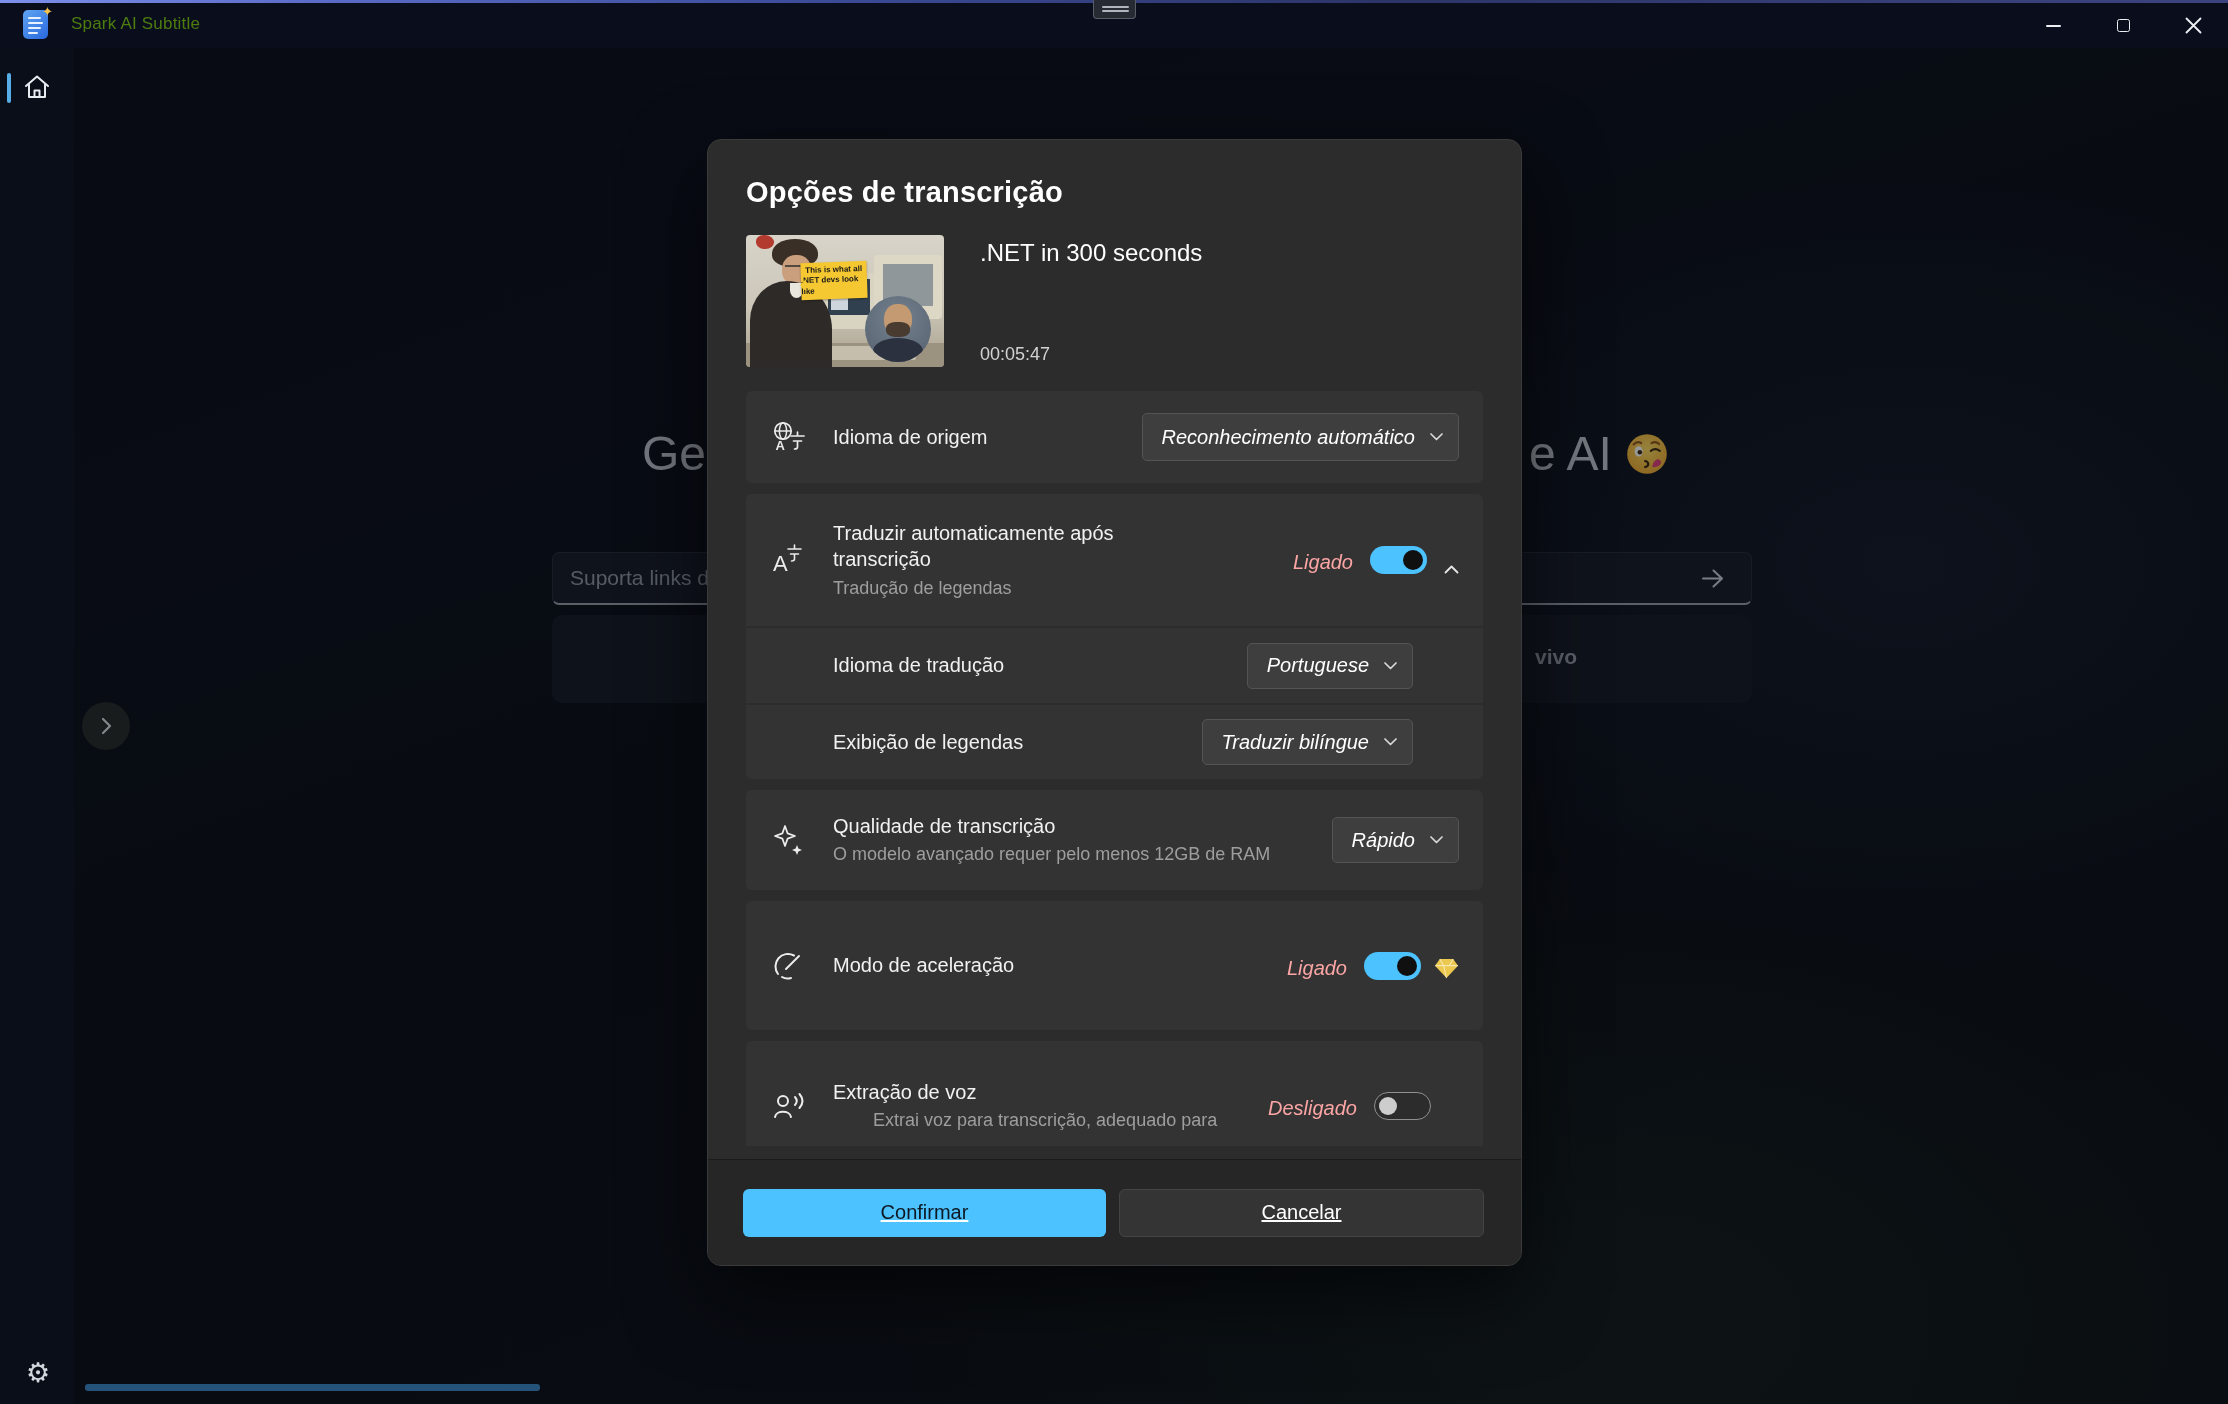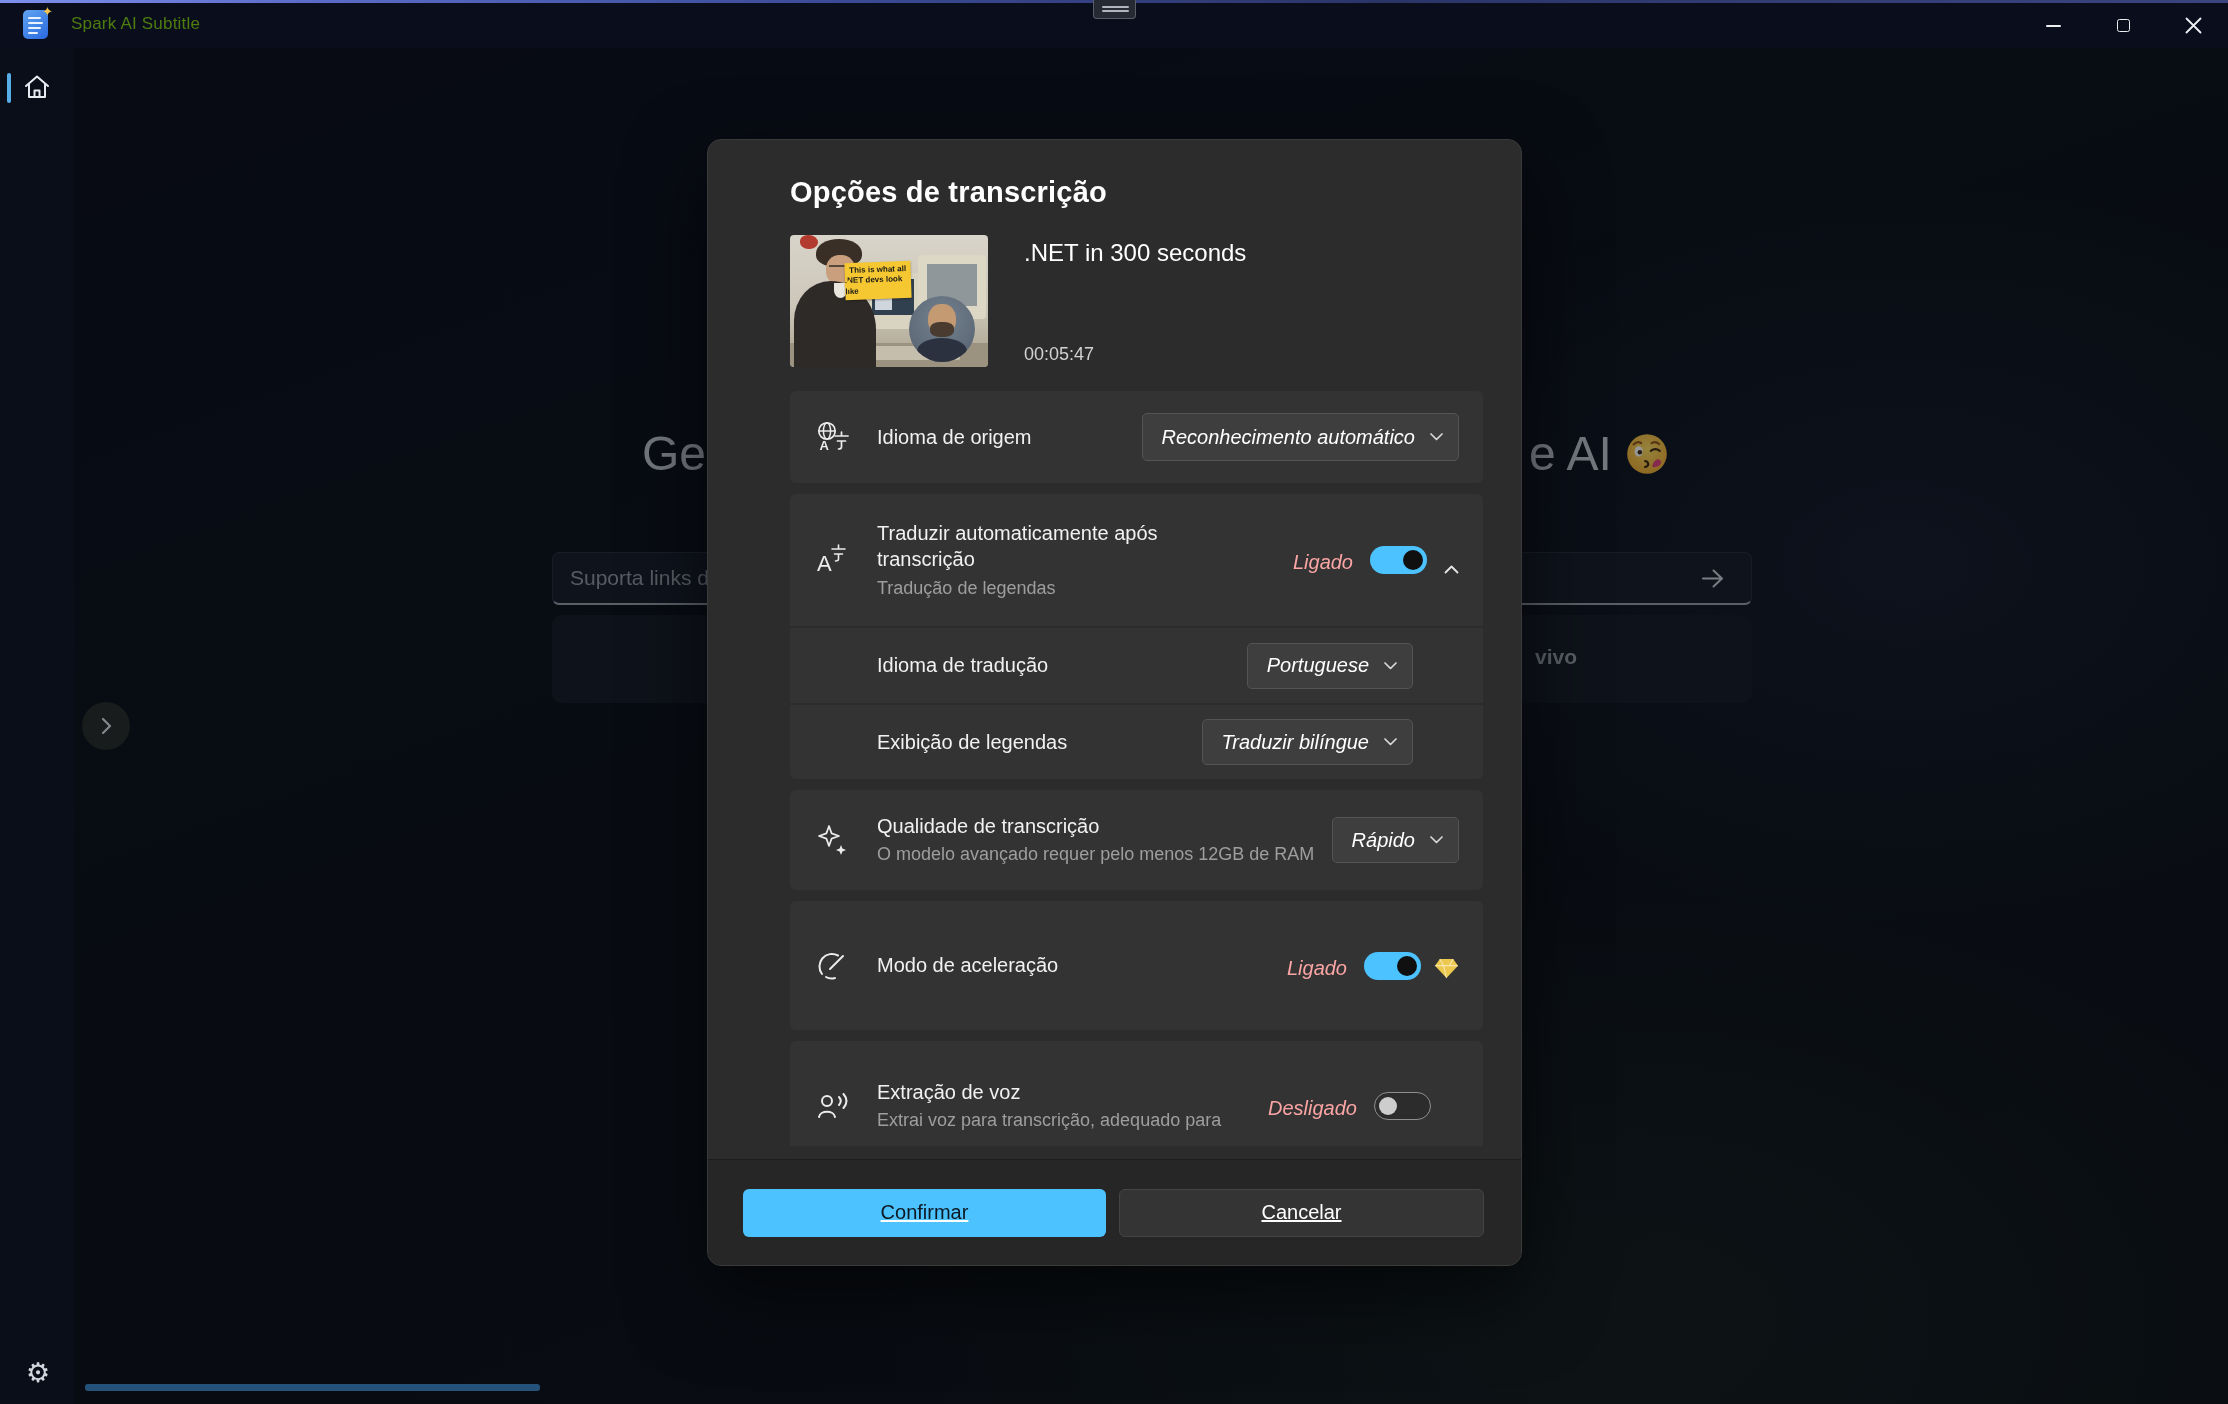--- a/index.html
+++ b/index.html
@@ -46,21 +46,21 @@
   .send-arrow{position:absolute;left:1625px;top:517px;width:27px;height:27px;}
   .dropzone{position:absolute;left:478px;top:567px;width:1200px;height:88px;background:#151a25;border-radius:10px;}
   .dropzone-label{position:absolute;left:983px;top:30px;font-size:21px;font-weight:bold;color:#979da7;}
   .expand-btn{position:absolute;left:8px;top:654px;width:48px;height:48px;border-radius:50%;
     background:#262b28;display:flex;align-items:center;justify-content:center;}
   .progress-bar{position:absolute;left:11px;top:1336px;width:455px;height:7px;border-radius:3px;background:#3d89c6;}
   .smoke{position:absolute;left:0;top:0;right:0;bottom:0;background:rgba(4,6,11,.42);}
 
   
   .modal{position:absolute;left:707px;top:139px;width:815px;height:1127px;background:#2c2c2c;
-    border:1px solid #3a3a3a;border-radius:14px;box-shadow:0 30px 80px rgba(0,0,0,.6);overflow:hidden;z-index:10;padding-left:44px;}
+    border:1px solid #3a3a3a;border-radius:14px;box-shadow:0 30px 80px rgba(0,0,0,.6);overflow:hidden;z-index:10;}
   .modal-inner{padding:36px 38px 0;}
   .modal-title{font-size:29px;font-weight:700;color:#fff;letter-spacing:.2px;}
   .media{display:flex;gap:36px;margin-top:26px;}
   .thumb{position:relative;width:198px;height:132px;border-radius:4px;overflow:hidden;flex:none;
     background:linear-gradient(180deg,#d8d4c9 0%,#cbc6b8 55%,#b6af9e 82%,#a69e8b 100%);}
   .t-flower{position:absolute;left:10px;top:0px;width:18px;height:14px;background:#b23a2e;border-radius:45% 55% 50% 50%;}
   .t-hair{position:absolute;left:26px;top:4px;width:46px;height:28px;background:#3a2f26;border-radius:50% 50% 42% 42%;}
   .t-face{position:absolute;left:36px;top:20px;width:29px;height:30px;background:#c99f7e;border-radius:46%;}
   .t-glasses{position:absolute;left:39px;top:30px;width:22px;height:2px;background:#55493d;}
   .t-suit{position:absolute;left:4px;top:46px;width:82px;height:88px;background:#2e2a28;border-radius:45% 55% 0 0;}
@@ -381,21 +381,21 @@
           <div class="row-icon">
             <svg width="34" height="34" viewBox="0 0 34 34">
               <circle cx="11" cy="12" r="5" fill="none" stroke="#ececec" stroke-width="2"></circle>
               <path d="M3 28 c1 -7 15 -7 16 0" fill="none" stroke="#ececec" stroke-width="2" stroke-linecap="round"></path>
               <path d="M23 8 q3.5 4 0 8" fill="none" stroke="#ececec" stroke-width="2" stroke-linecap="round"></path>
               <path d="M27.5 5 q6 7 0 14" fill="none" stroke="#ececec" stroke-width="2" stroke-linecap="round"></path>
             </svg>
           </div>
           <div class="row-text">
             <div class="row-label">Extração de voz</div>
-            <div class="row-sub" style="max-width:430px;">Extrai voz para transcrição, adequado para</div>
+            <div class="row-sub" style="max-width:430px;margin-left:40px;">Extrai voz para transcrição, adequado para</div>
           </div>
           <div class="row-control toggle-inset">
             <span class="state-label">Desligado</span>
             <div class="toggle off">
                 <span class="knob"></span>
               </div>
           </div>
         </div>
 
       </div>

